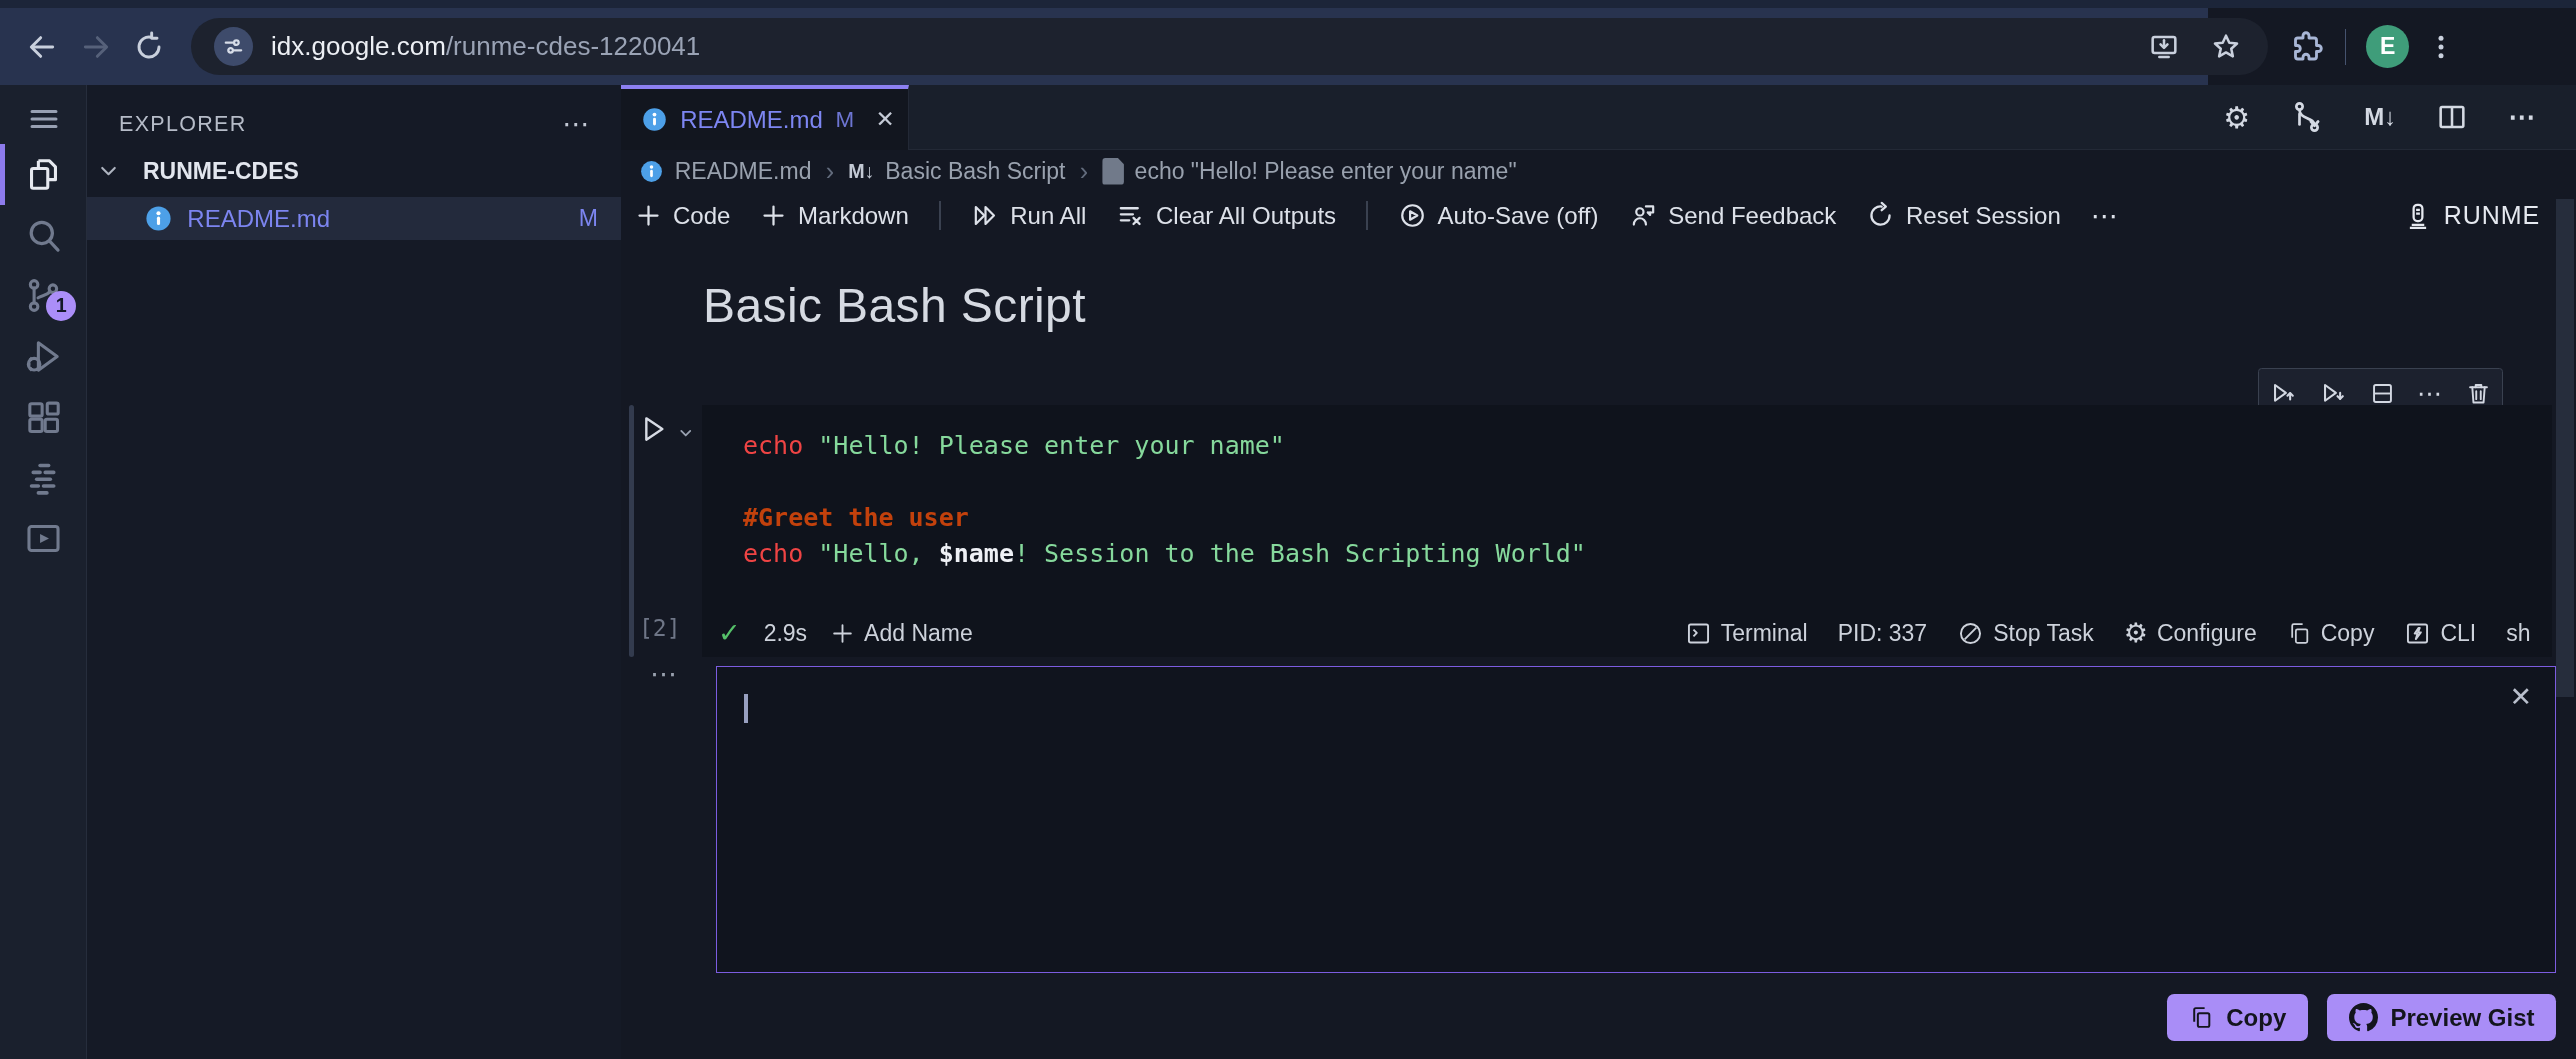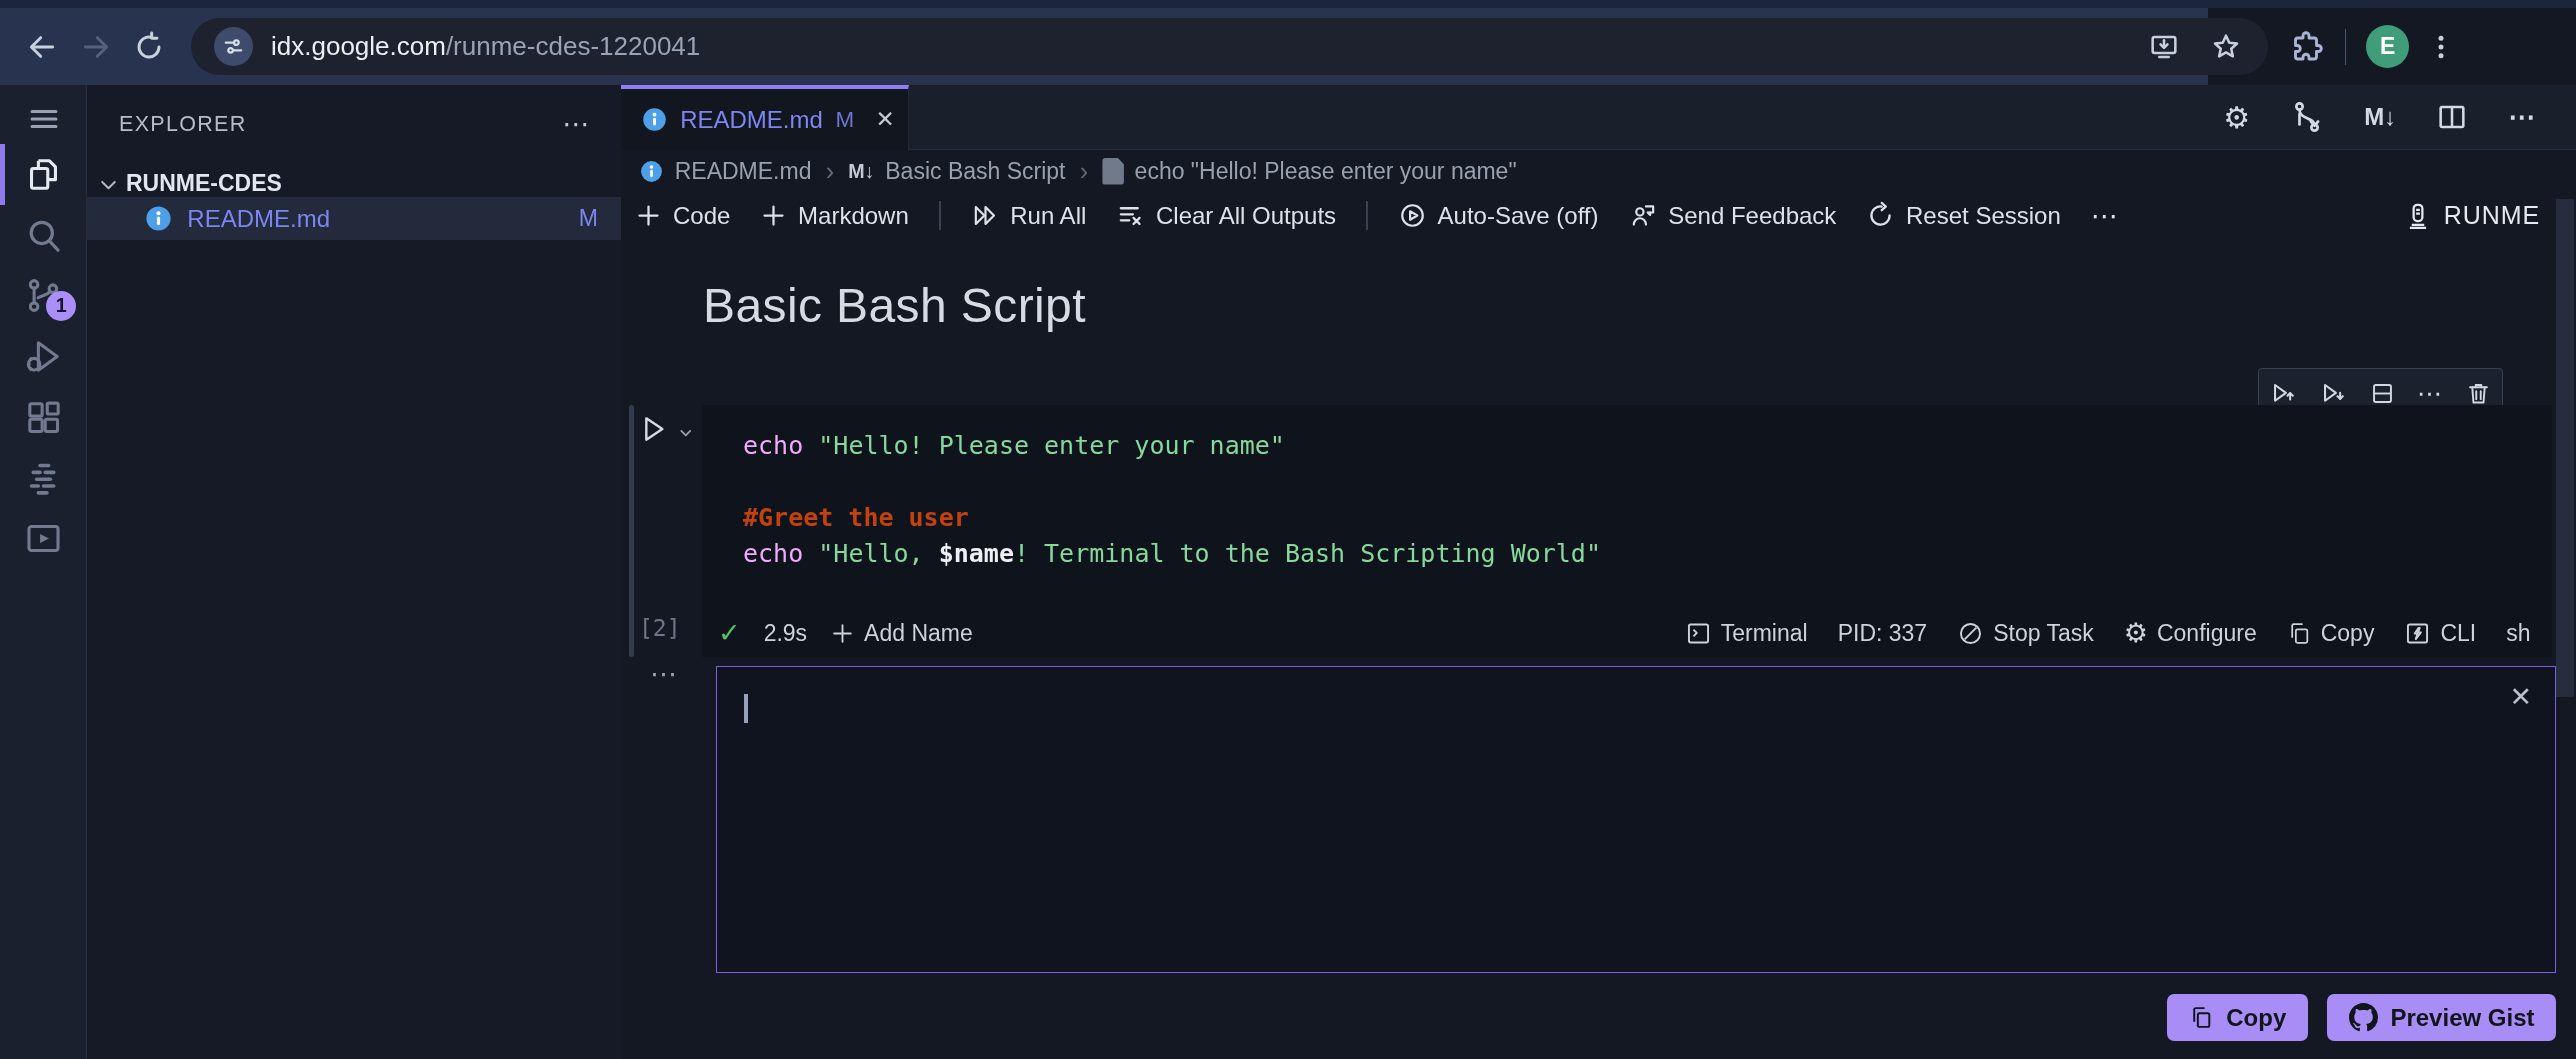--- a/index.html
+++ b/index.html
@@ -29,21 +29,21 @@
   .act-item { position:relative; width:87px; height:57px; display:flex; align-items:center; justify-content:center; color:#717a8e; margin-bottom:3.6px; }
   .act-item.menu { color:#98a0b2; height:47px; }
   .act-item.active { color:#e6e9f0; }
   .act-item.active::before { content:""; position:absolute; left:0; top:-1.8px; width:4.5px; height:61px; background:#8d7bec; }
   .act-badge { position:absolute; right:10.7px; bottom:3.6px; min-width:30px; height:30px; border-radius:15px; background:#ab8ef8; color:#141828; font-size:19.7px; font-weight:700; display:flex; align-items:center; justify-content:center; }
 
   
   .sidebar { position:absolute; left:87px; top:85px; width:534px; height:975px; background:#151a26; }
   .exp-head { display:flex; align-items:center; padding:23px 30px 18px 32px; color:#b6bcc8; font-size:21.5px; letter-spacing:1.3px; }
   .exp-head .kebab { margin-left:auto; color:#c2c8d4; font-size:27px; letter-spacing:1.8px; }
-  .exp-section { display:flex; align-items:flex-end; height:39px; padding-left:9px; color:#e2e6ee; font-size:23px; font-weight:700; gap:5px; }
+  .exp-section { display:flex; align-items:flex-start; height:39px; padding-left:9px; color:#e2e6ee; font-size:23px; font-weight:700; gap:22px; }
   .exp-section .chev { color:#aeb4c0; display:flex; }
   .exp-file { display:flex; align-items:center; height:43px; background:#232a3c; padding-left:57px; padding-right:23px; gap:14.3px; }
   .exp-file .fname { color:#7c85f0; font-size:24px; }
   .exp-file .fbadge { margin-left:auto; color:#7c85f0; font-size:23px; }
 
   .info-ico { display:inline-flex; flex:0 0 auto; }
 
   
   .editor { position:absolute; left:621px; top:85px; width:1955px; height:975px; background:#141823; }
 
@@ -76,21 +76,21 @@
   .cell-toolbar .kebab { font-size:25px; letter-spacing:1.8px; }
 
   .focus-bar { position:absolute; left:8px; top:166px; width:4.5px; height:252px; background:#333b4e; border-radius:2.7px; }
   .run-btn { position:absolute; left:16px; top:174px; color:#d7dbe4; }
   .run-chev { position:absolute; left:54px; top:183px; color:#99a1b0; }
   .exec-count { position:absolute; left:18px; top:376px; color:#6f7687; font-family:"DejaVu Sans Mono", monospace; font-size:23px; }
 
   .cell { position:absolute; left:81px; top:166px; width:1850px; height:252px; background:#0f131c; display:flex; flex-direction:column; }
   .code-area { flex:1 1 auto; padding:23px 18px 0 41px; font-family:"DejaVu Sans Mono", monospace; font-size:25px; line-height:36px; }
   .code-line { white-space:pre; }
-  .tok-kw { color:#f0abfc; } .tok-str { color:#86d99c; } .tok-cmt { color:#c2410c;font-weight:bold; }
+  .tok-kw { color:#ef4444; } .tok-str { color:#86d99c; } .tok-cmt { color:#c2410c;font-weight:bold; }
   .tok-var { color:#eef0f5; font-weight:700; } .tok-pl { color:#c8cdd6; }
 
   .cell-status { height:48px; display:flex; align-items:center; padding:0 21.5px 0 16px; color:#cdd2db; font-size:23px; gap:23px; }
   .st-item { display:flex; align-items:center; gap:9px; white-space:nowrap; }
   .st-right { margin-left:auto; display:flex; align-items:center; gap:30px; }
   .check { color:#55c169; }
 
   .out-kebab { position:absolute; left:29px; top:419px; color:#99a0ae; font-size:27px; letter-spacing:1.8px; }
   .output-box { position:absolute; left:95px; top:427px; width:1840px; height:307px; background:#10141e; border:1.8px solid #7c5ce0; padding:21.5px 27px; }
   .out-line { font-family:"DejaVu Sans Mono", monospace; font-size:24px; color:#c6cbd5; line-height:32px; }
@@ -426,21 +426,21 @@
           </svg>
       </div>
       <div class="exec-count">[2]</div>
 
       <div class="cell">
         <div class="code-area">
           <div id="code-lines">
               <div class="code-line"><span class="tok-kw">echo</span><span class="tok-pl"> </span><span class="tok-str">"Hello! Please enter your name"</span></div>
               <div class="code-line">&nbsp;</div>
               <div class="code-line"><span class="tok-cmt">#Greet the user</span></div>
-              <div class="code-line"><span class="tok-kw">echo</span><span class="tok-pl"> </span><span class="tok-str">"Hello, </span><span class="tok-var">$name</span><span class="tok-str">! Terminal to the Bash Scripting World"</span></div>
+              <div class="code-line"><span class="tok-kw">echo</span><span class="tok-pl"> </span><span class="tok-str">"Hello, </span><span class="tok-var">$name</span><span class="tok-str">! Session to the Bash Scripting World"</span></div>
             </div>
         </div>
         <div class="cell-status">
           <span class="st-item check" style="font-size:27px;">✓</span>
           <span class="st-item">2.9s</span>
           <span class="st-item">
             <svg width="25" height="25" viewBox="0 0 24 24" fill="none" stroke="currentColor" stroke-width="1.8" stroke-linecap="round">
                 <path d="M12 4v16M4 12h16"></path>
               </svg>
             <span>Add Name</span>

